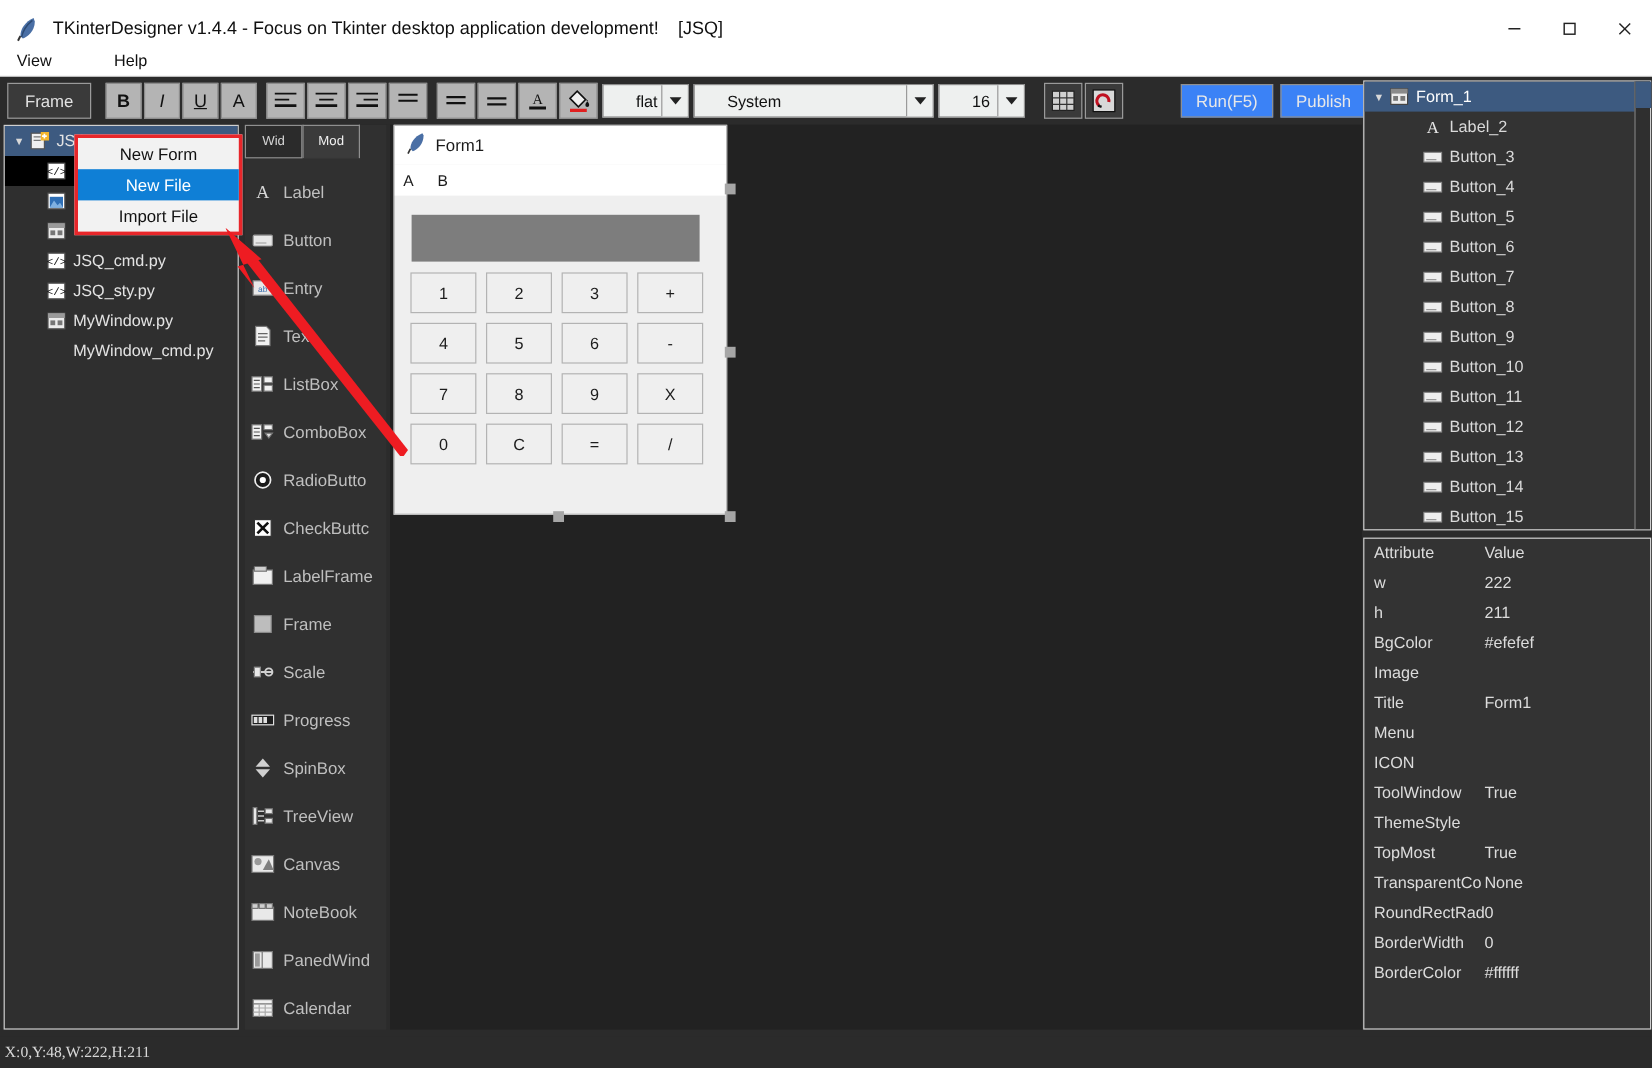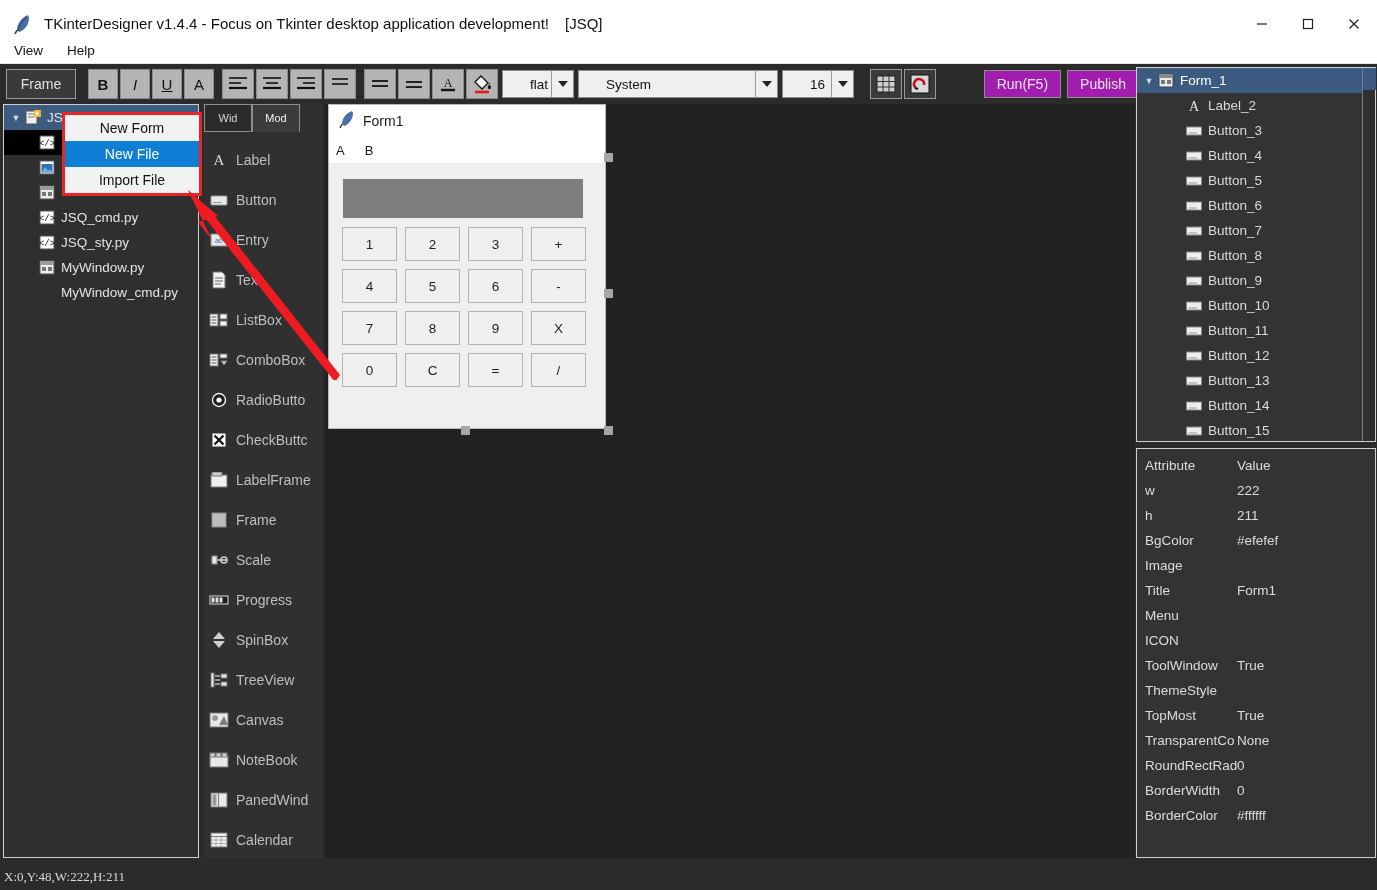--- a/index.html
+++ b/index.html
@@ -27,20 +27,21 @@
     width:46px; height:38px; display:flex; align-items:center; justify-content:center;
     color:#202020;
   }
   .winbtn svg{ display:block; }
 
   
   .menubar{
     position:absolute; left:0; top:38px; width:1377px; height:26px;
     background:#ffffff; display:flex; align-items:center;
     border-bottom:1px solid #e6e6e6;
+    gap:28px;
   }
   .menubar .mi{ font-size:13.5px; color:#111; padding:2px 10px; margin-left:4px; }
 
   
   .toolbar{
     position:absolute; left:0; top:64px; width:1377px; height:40px;
     background:#2b2b2b; display:flex; align-items:center;
   }
   .tbtn{
     height:30px; min-width:30px; margin-left:2px;
@@ -55,21 +56,21 @@
     height:28px; background:#eef0ef; border:1px solid #8b8b8b;
     display:flex; align-items:center; margin-left:4px; color:#111; font-size:13.5px;
   }
   .tsel .lbl{ padding:0 8px; flex:1; white-space:nowrap; overflow:hidden;margin-left:19px; }
   .tsel .arw{
     width:22px; height:26px; border-left:1px solid #9a9a9a;
     display:flex; align-items:center; justify-content:center; background:#eef0ef;
   }
   .runbtn{
     height:28px; padding:0 12px; margin-left:6px;
-    background:#a21caf; color:#e8e8e8; border:1px solid #8f8f8f;
+    background:#3b82f6; color:#e8e8e8; border:1px solid #8f8f8f;
     display:flex; align-items:center; font-size:14px;
   }
 
   
   .ltree{
     position:absolute; left:3px; top:104px; width:196px; height:754px;
     background:#2f2f2f; border:1px solid #cfcfcf;
     overflow:hidden;
   }
   .trow{ height:25px; display:flex; align-items:center; font-size:13.5px; color:#e3e3e3; padding-left:4px; white-space:nowrap; }
@@ -145,21 +146,21 @@
   }
   .rrow{ height:25px; display:flex; align-items:center; font-size:13.5px; color:#dadada; padding-left:4px; white-space:nowrap; }
   .rrow.root{ background:#3d5a80; color:#ffffff; }
   .rind{ width:44px; flex:0 0 auto; }
 
   
   .props{
     position:absolute; left:1136px; top:448px; width:240px; height:410px;
     background:#333333; border:1px solid #cfcfcf; overflow:hidden;
   }
-  .prow{ height:25px; display:flex; align-items:center; font-size:13.5px; color:#dcdcdc; }
+  .prow{ height:25px; display:flex; align-items:flex-start; font-size:13.5px; color:#dcdcdc; }
   .pk{ width:100px; padding-left:8px; white-space:nowrap; overflow:hidden; flex:0 0 auto; }
   .pv{ flex:1; white-space:nowrap; overflow:hidden; }
 
   
   .vscroll{ position:absolute; background:#2f2f2f; border-left:1px solid #7d7d7d; }
   .vthumb{ position:absolute; background:#4a4a4a; }
 
   
   .statusbar{
     position:absolute; left:0; top:864px; width:1377px; height:26px;

